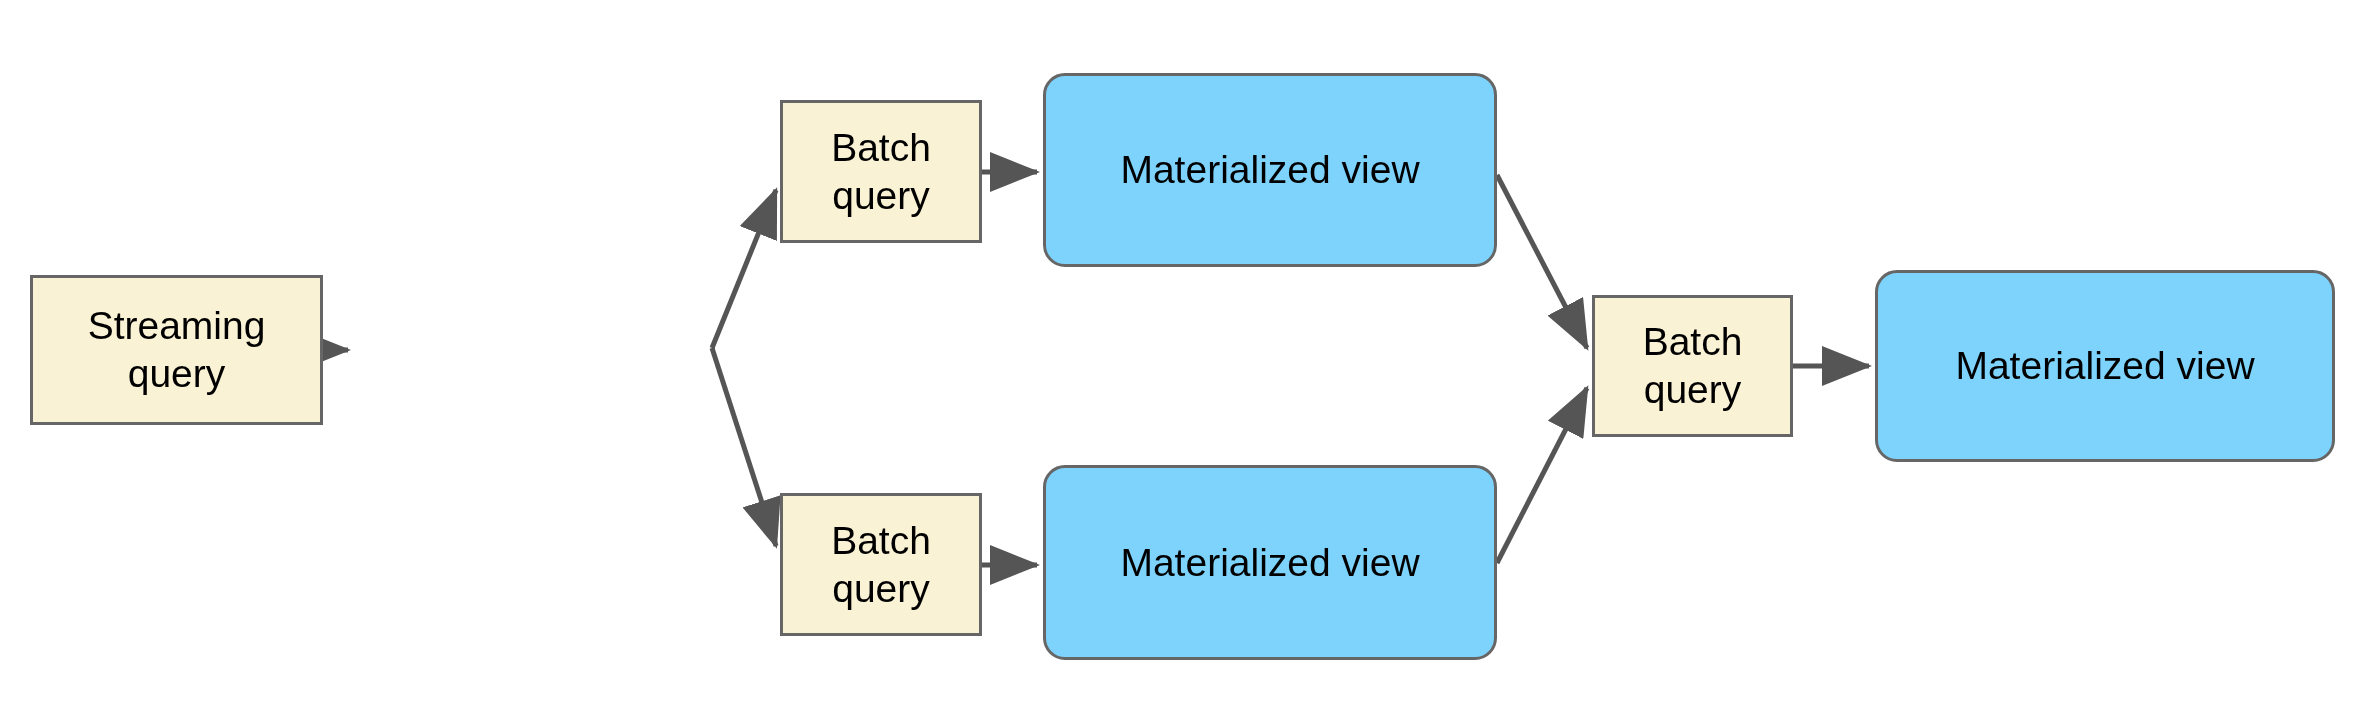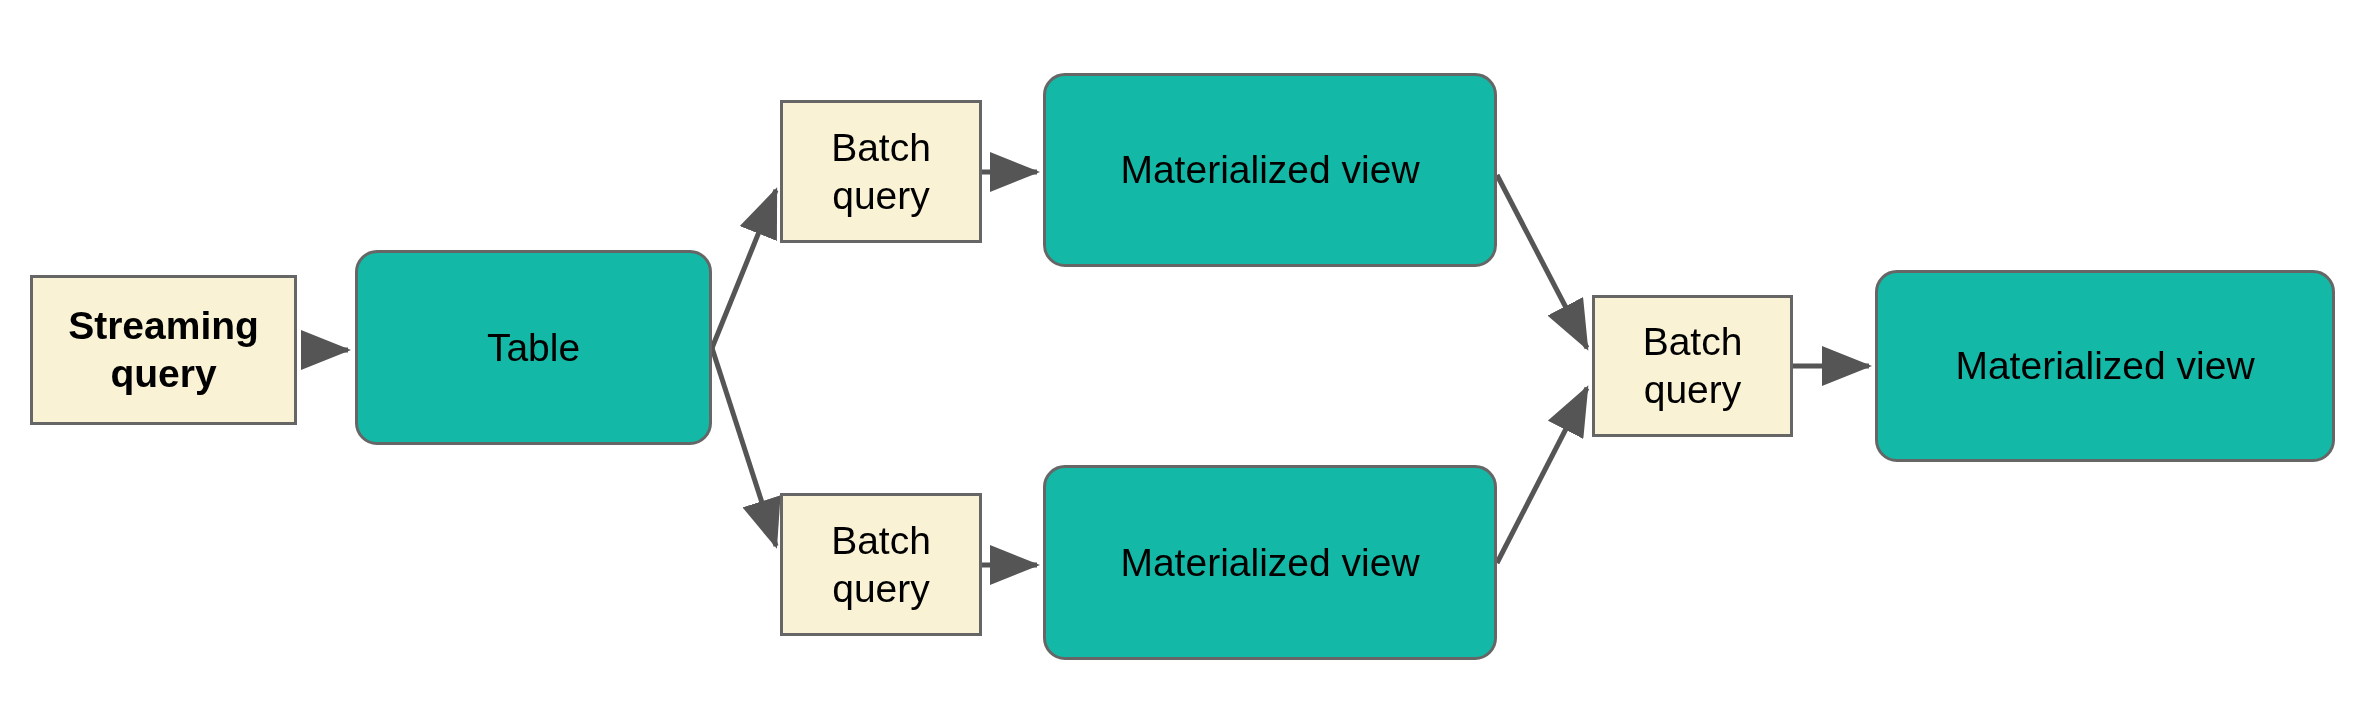--- a/index.html
+++ b/index.html
@@ -42,21 +42,21 @@
     display: block;
     white-space: pre-line;
     padding: 0 6px;
   }
   .node-query {
     background: #FAF2D4;
     border-radius: 0;
     text-align: center;
   }
   .node-store {
-    background: #14b8a6;
+    background: #7dd3fc;
     border-radius: 22px;
   }
 </style>
 </head>
 <body>
 
 <div id="canvas">
 
   <svg id="edges" viewBox="0 0 2370 720" width="2370" height="720" xmlns="http://www.w3.org/2000/svg">
     <defs>
@@ -91,28 +91,25 @@
 
     <g>
       <line x1="1497" y1="563" x2="1587" y2="388" stroke="#555555" stroke-width="5" marker-end="url(#ah)"></line>
     </g>
 
     <g>
       <line x1="1793" y1="366" x2="1869" y2="366" stroke="#555555" stroke-width="5" marker-end="url(#ah)"></line>
     </g>
   </svg>
 
-  <div class="node node-query" style="left:30px; top:275px; width:267px; height:150px;font-weight:bold;">
+  <div class="node node-query" style="left:30px; top:275px; width:293px; height:150px;">
     <span class="lbl">Streaming
 query</span>
   </div>
 
-  <div class="node node-store" style="left:355px; top:250px; width:357px; height:195px;">
-    <span class="lbl">Table</span>
-  </div>
 
   <div class="node node-query" style="left:780px; top:100px; width:202px; height:143px;">
     <span class="lbl">Batch
 query</span>
   </div>
 
   <div class="node node-store" style="left:1043px; top:73px; width:454px; height:194px;">
     <span class="lbl">Materialized view</span>
   </div>
 

